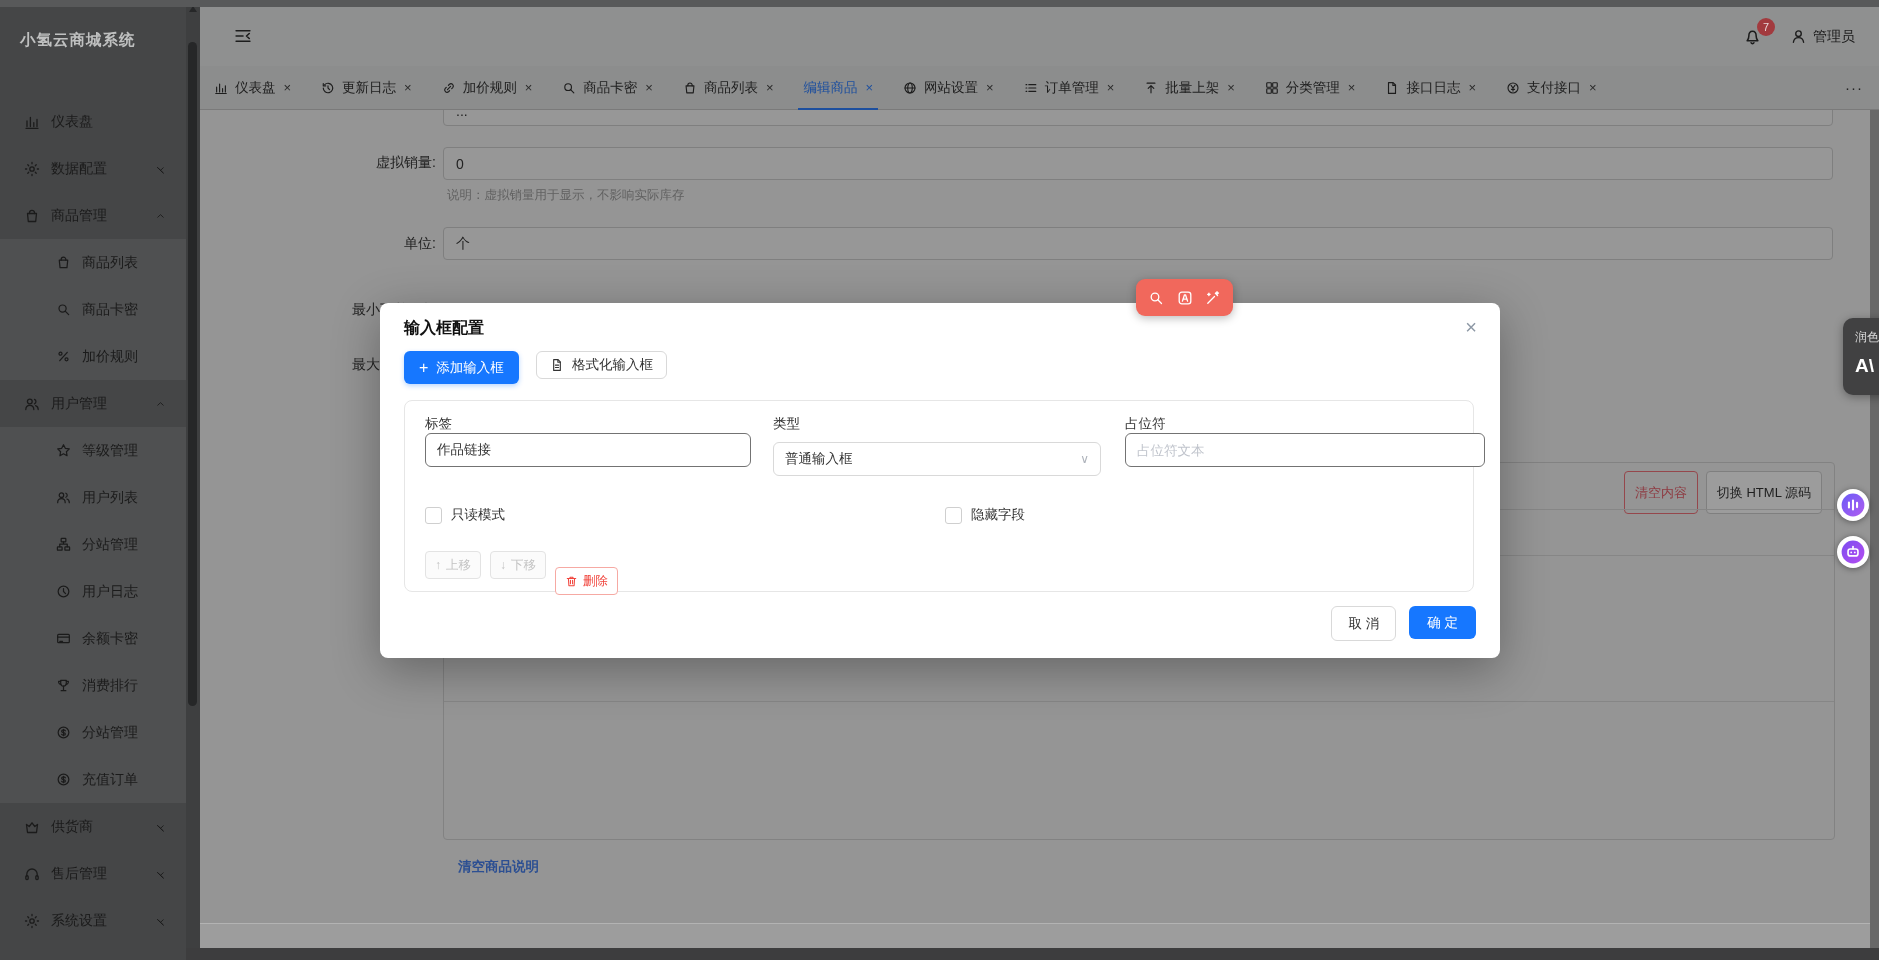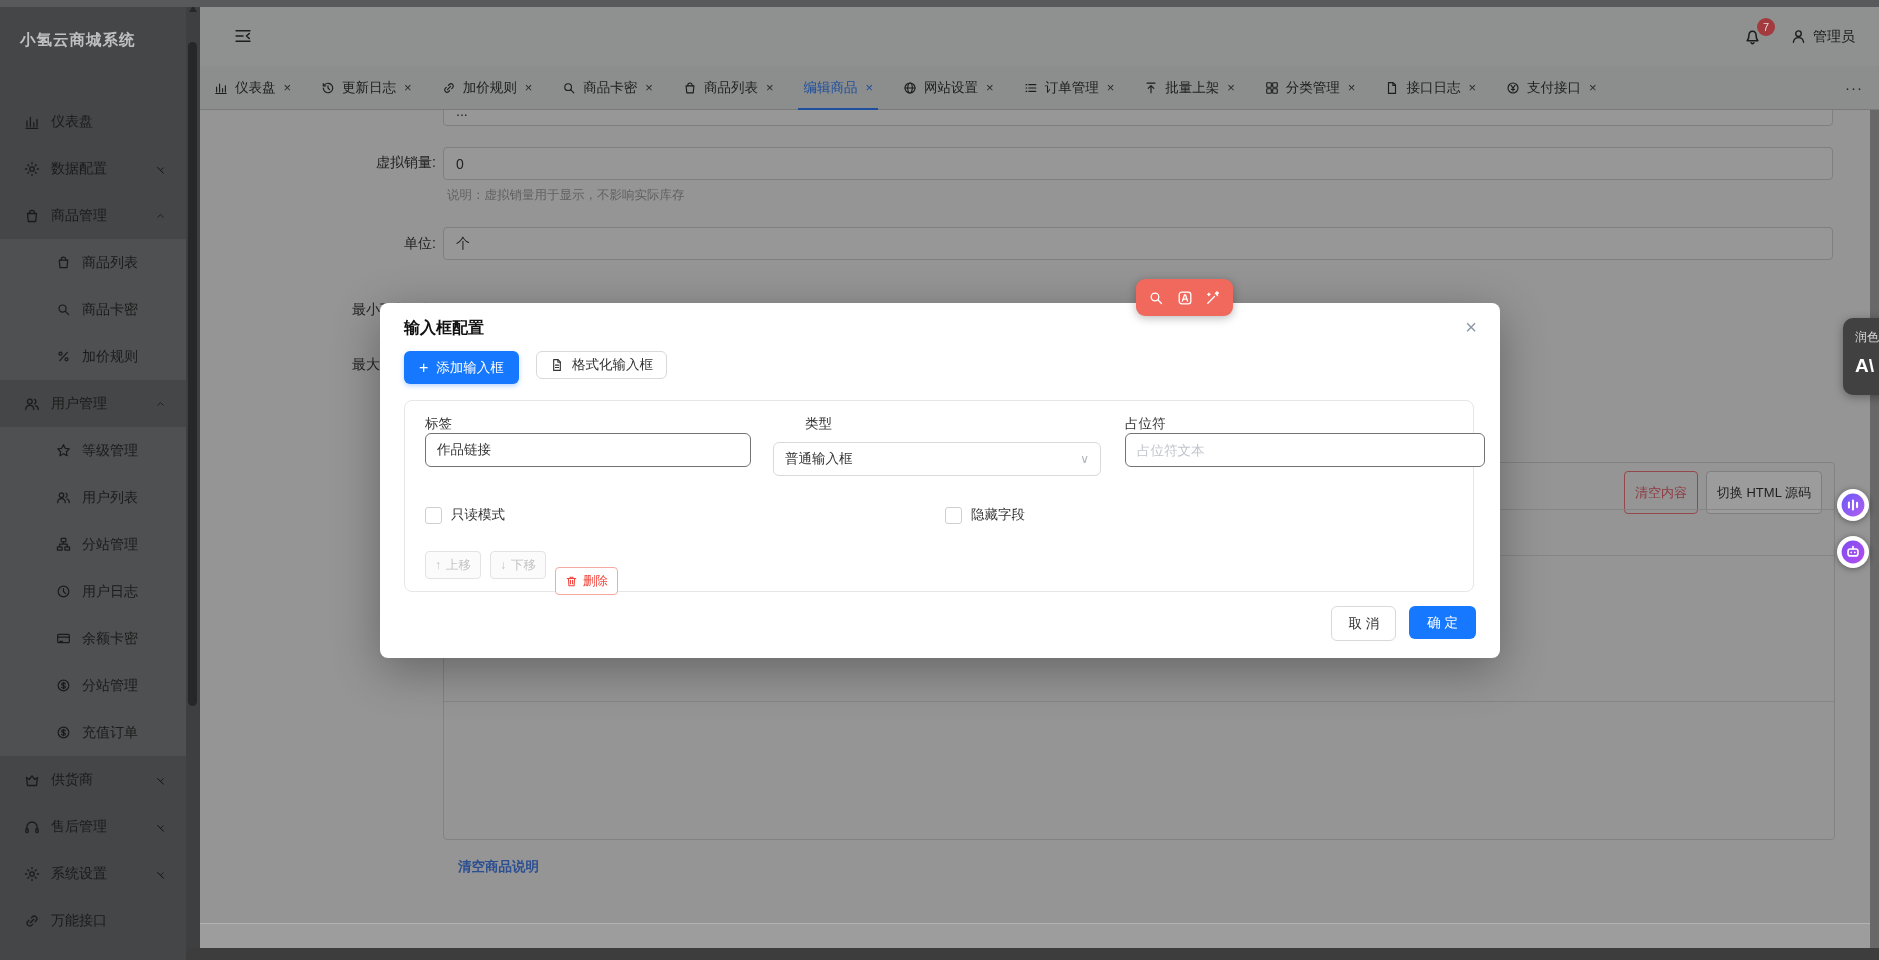--- a/index.html
+++ b/index.html
@@ -217,20 +217,30 @@
             <svg viewBox="0 0 16 16" width="15" height="15" fill="none" stroke="currentColor" stroke-width="1.3" stroke-linecap="round" stroke-linejoin="round">
               <rect x="1.8" y="3.5" width="12.4" height="9" rx="1"></rect>
               <path d="M1.8 6.6h12.4M4 11h3"></path>
             </svg>
           </span>
           <span>余额卡密</span>
         </div>
         <div class="side-item sub">
           <span>
             <svg viewBox="0 0 16 16" width="15" height="15" fill="none" stroke="currentColor" stroke-width="1.3" stroke-linecap="round" stroke-linejoin="round">
+              <path d="M5 2.5h6v3.2a3 3 0 0 1-6 0z"></path>
+              <path d="M5 3.5H2.8v.8a2.4 2.4 0 0 0 2.4 2.4M11 3.5h2.2v.8a2.4 2.4 0 0 1-2.4 2.4"></path>
+              <path d="M8 8.7v4.3M5.5 13.5h5"></path>
+            </svg>
+          </span>
+          <span>消费排行</span>
+        </div>
+        <div class="side-item sub">
+          <span>
+            <svg viewBox="0 0 16 16" width="15" height="15" fill="none" stroke="currentColor" stroke-width="1.3" stroke-linecap="round" stroke-linejoin="round">
               <circle cx="8" cy="8" r="5.7"></circle>
               <path d="M8 4.6v6.8M10 6.2c-.4-.7-1.1-1-2-1-1.1 0-2 .5-2 1.4 0 1.9 4 1 4 2.9 0 .9-.9 1.4-2 1.4-.9 0-1.6-.3-2-1"></path>
             </svg>
           </span>
           <span>分站管理</span>
         </div>
         <div class="side-item sub">
           <span>
             <svg viewBox="0 0 16 16" width="15" height="15" fill="none" stroke="currentColor" stroke-width="1.3" stroke-linecap="round" stroke-linejoin="round">
               <circle cx="8" cy="8" r="5.7"></circle>
@@ -498,21 +508,21 @@
           <svg viewBox="0 0 16 16" width="14" height="14" fill="none" stroke="currentColor" stroke-width="1.3" stroke-linecap="round" stroke-linejoin="round">
             <path d="M4.2 1.8h5l2.6 2.6v9.8H4.2z"></path>
             <path d="M9 2v2.8h2.8M6.2 8.2h3.6M6.2 10.8h3.6"></path>
           </svg>
         </span>
       <span>格式化输入框</span>
     </button>
 
     <div class="m-card">
       <div class="f-label" style="left:20px;">标签</div>
-      <div class="f-label" style="left:368px;margin-left:32px;">类型</div>
+      <div class="f-label" style="left:368px;">类型</div>
       <div class="f-label" style="left:720px;">占位符</div>
 
       <input class="f-input" style="left: 20px; width: 326px;" value="作品链接">
       <div class="f-select" style="left:368px;width:328px;">
         <span>普通输入框</span>
         <span class="sel-chev">∨</span>
       </div>
       <input class="f-input" style="left: 720px; width: 360px;" placeholder="占位符文本">
 
       <div class="chk" style="left:20px;">

